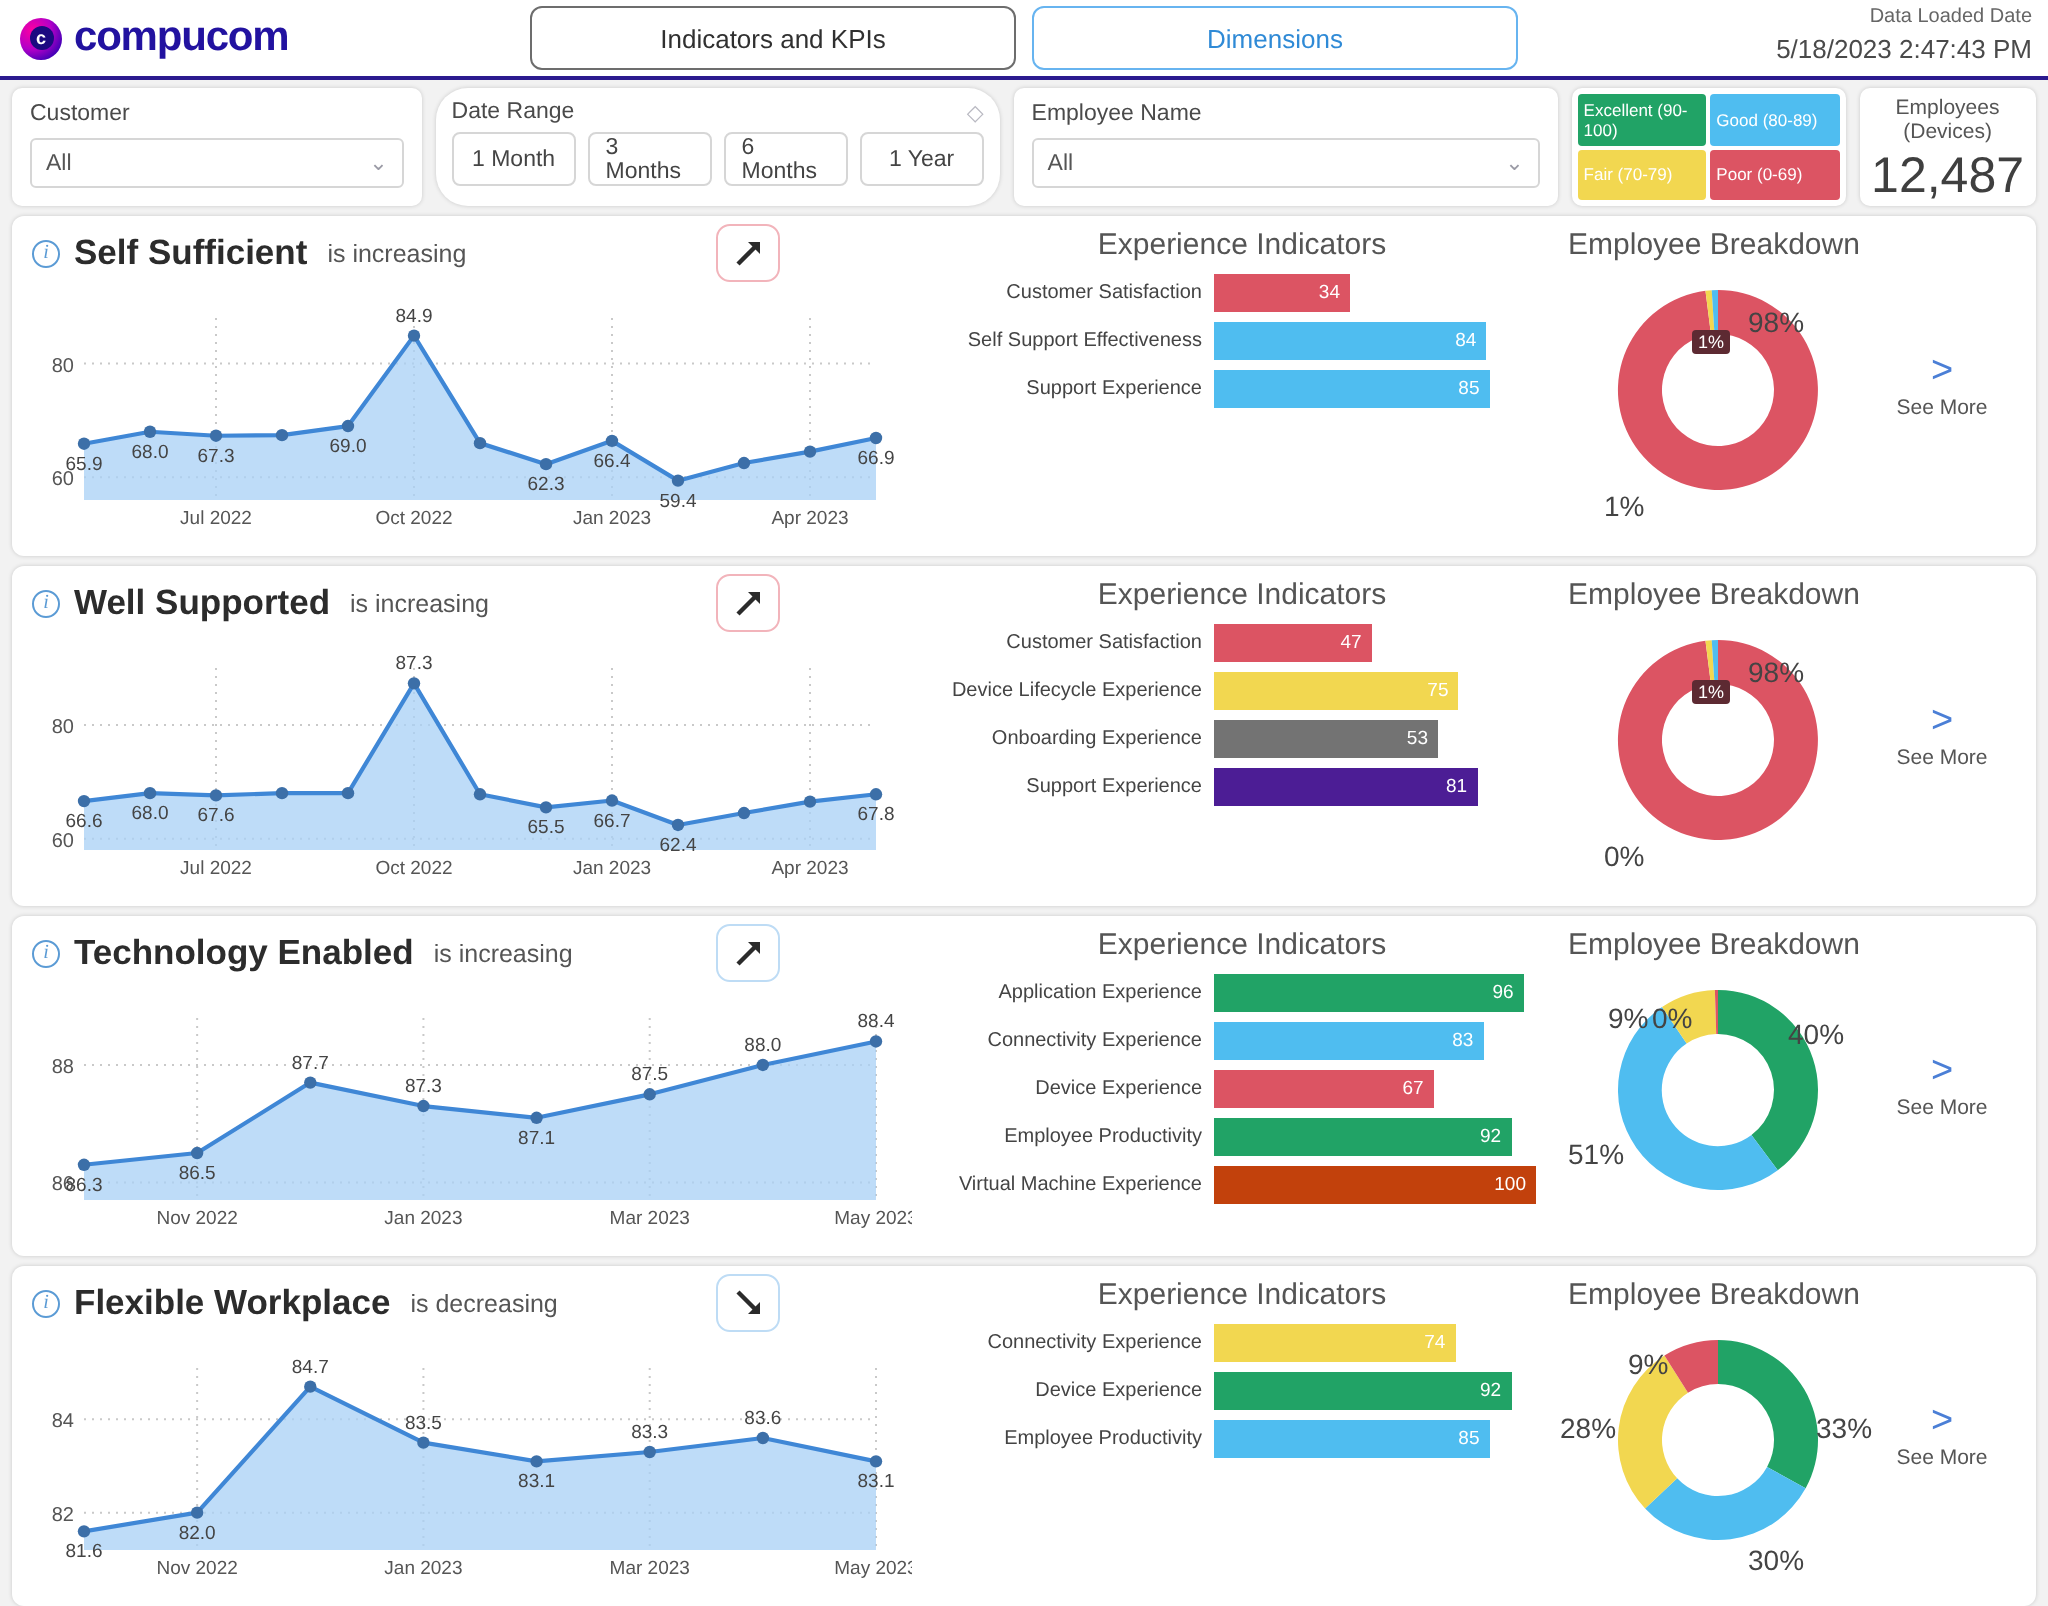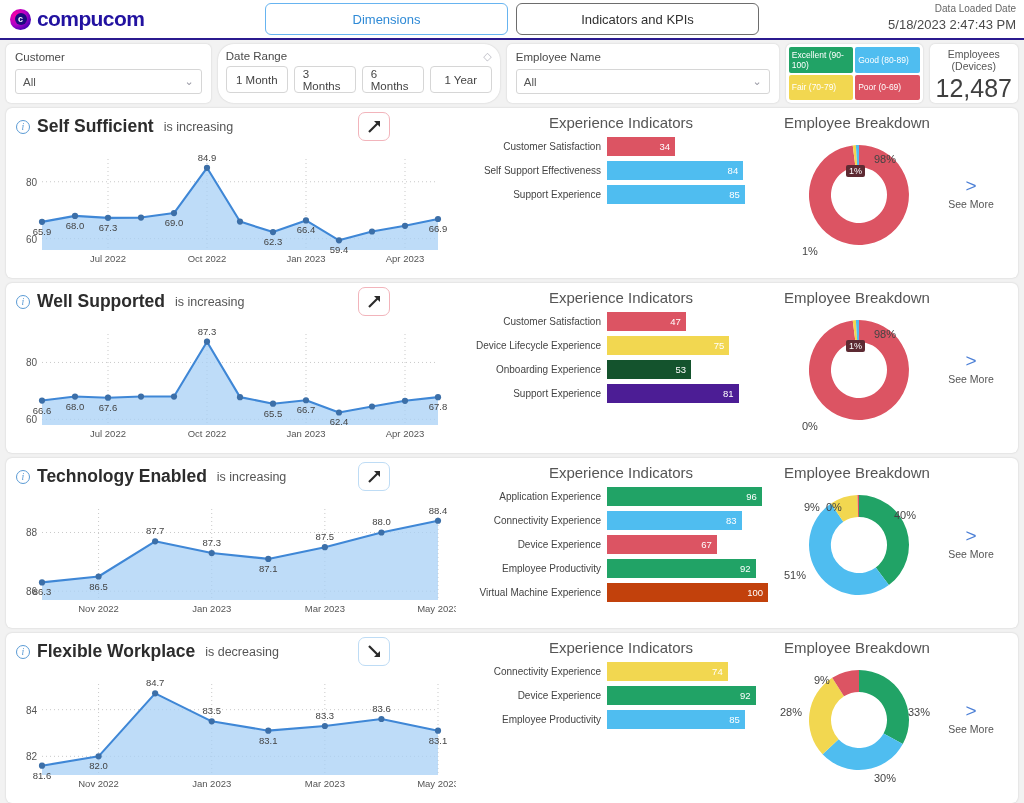--- a/index.html
+++ b/index.html
@@ -125,38 +125,38 @@
   .bar-lbl { width:133px; text-align:right; font-size:10px; color:#444; padding-right:6px; }
   .bar-track { flex:1; position:relative; height:19px; }
   .bar-fill {
     height:19px; display:flex; align-items:center; justify-content:flex-end;
     color:#fff; font-size:9.5px; padding-right:5px;
   }
 
   .col-donut { width:170px; padding:6px 2px 0 2px; position:relative; }
   .donut-wrap { position:relative; width:170px; height:130px; }
   .donut-wrap svg { position:absolute; left:50%; top:4px; transform:translateX(-50%); }
-  .dlabel { position:absolute; font-size:11px; color:#444; white-space:nowrap; }
+  .dlabel { position:absolute; font-size:14px; color:#444; white-space:nowrap; }
   .dlabel.inner {
     background:#5d2a32; color:#fff; padding:1px 3px; border-radius:2px; font-size:9px;
   }
 </style>
 </head>
 <body>
 
 <div class="topbar">
   <div class="logo-wrap">
     <span class="logo-mark">
         <span>c</span>
       </span>
     <span class="logo-text">compucom</span>
   </div>
   <div class="tabs">
+    <div class="tab inactive">Indicators and KPIs</div>
     <div class="tab active">Dimensions</div>
-    <div class="tab inactive">Indicators and KPIs</div>
   </div>
   <div class="loaded">
     <div class="lbl">Data Loaded Date</div>
     <div class="val">5/18/2023 2:47:43 PM</div>
   </div>
 </div>
 
 <div class="filterbar">
   <div class="card f-customer">
     <div class="f-label">Customer</div>
@@ -367,21 +367,21 @@
               <div class="bar-lbl">Device Lifecycle Experience</div>
               <div class="bar-track">
                 <div class="bar-fill" style="width:122.25px;background:#f2d750">
                   <span>75</span>
                 </div>
               </div>
             </div>
             <div class="bar-row">
               <div class="bar-lbl">Onboarding Experience</div>
               <div class="bar-track">
-                <div class="bar-fill" style="width:84px;background:#14532d">
+                <div class="bar-fill" style="width:112px;background:#737373">
                   <span>53</span>
                 </div>
               </div>
             </div>
             <div class="bar-row">
               <div class="bar-lbl">Support Experience</div>
               <div class="bar-track">
                 <div class="bar-fill" style="width:131.55px;background:#4c1d95">
                   <span>81</span>
                 </div>

